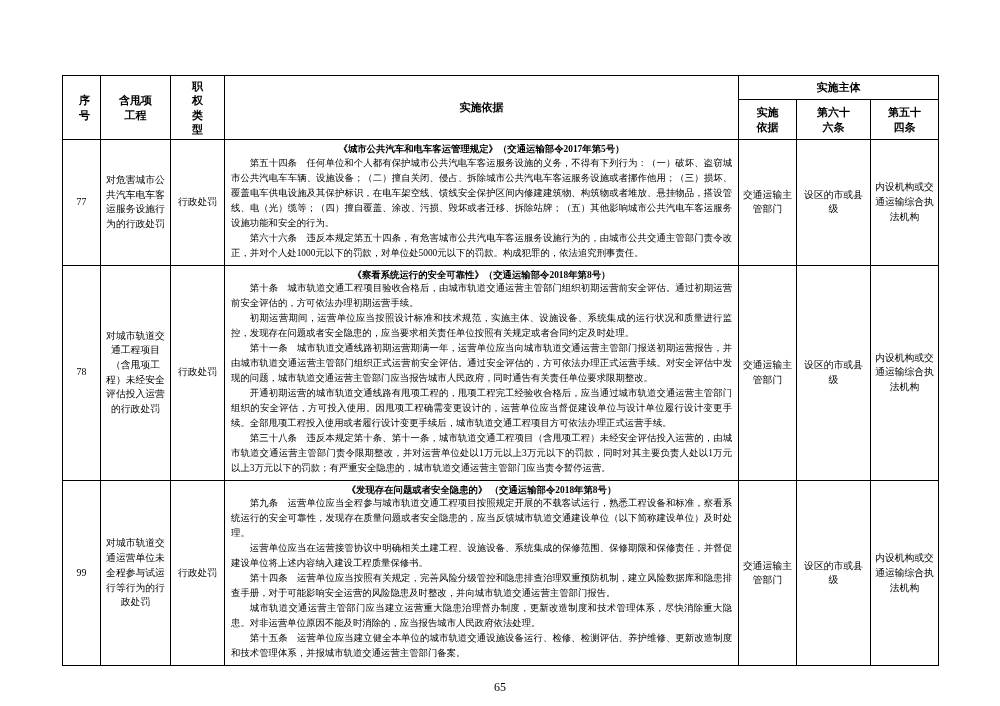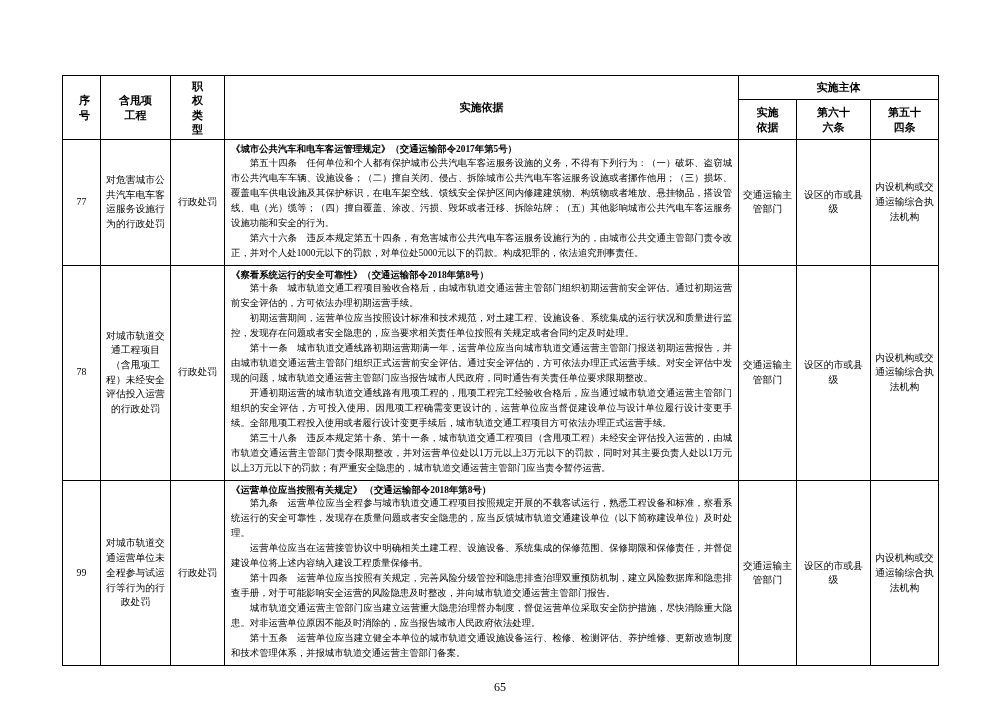--- a/index.html
+++ b/index.html
@@ -16,21 +16,21 @@
   .main th {
     font-size: 11px; font-weight: bold; text-align: center;
     padding: 3px 16px; line-height: 1.3; vertical-align: middle;
   }
   td.c {
     font-size: 9.8px; text-align: center; vertical-align: middle;
     padding: 2px 3px; line-height: 1.5;
   }
   td.basis { vertical-align: top; padding: 2px 6px 4px 6px; }
   .basis-title {
-    font-weight: bold; 
+    font-weight: bold; text-align: center;
     font-size: 9.4px; line-height: 12.4px; margin: 1px 0 0 0;
   }
   td.basis p {
     margin: 0; font-size: 9.4px; line-height: 15px;
     text-indent: 2em; text-align: justify;
   }
   .page-number { text-align: center; font-size: 12px; margin-top: 14px; }
 </style>
 </head>
 <body>
@@ -77,40 +77,40 @@
           <td class="c">内设机构或交通运输综合执法机构</td>
         </tr>
 
         <tr>
           <td class="c">78</td>
           <td class="c">对城市轨道交通工程项目（含甩项工程）未经安全评估投入运营的行政处罚</td>
           <td class="c">行政处罚</td>
           <td class="basis">
             <div class="basis-title">《察看系统运行的安全可靠性》（交通运输部令2018年第8号）</div>
             <p>第十条　城市轨道交通工程项目验收合格后，由城市轨道交通运营主管部门组织初期运营前安全评估。通过初期运营前安全评估的，方可依法办理初期运营手续。</p>
-            <p>初期运营期间，运营单位应当按照设计标准和技术规范，对土建工程、设施设备、系统集成的运行状况和质量进行监控，发现存在问题或者安全隐患的，应当要求相关责任单位按照有关规定或者合同约定及时处理。</p>
+            <p>初期运营期间，运营单位应当按照设计标准和技术规范，实施主体、设施设备、系统集成的运行状况和质量进行监控，发现存在问题或者安全隐患的，应当要求相关责任单位按照有关规定或者合同约定及时处理。</p>
             <p>第十一条　城市轨道交通线路初期运营期满一年，运营单位应当向城市轨道交通运营主管部门报送初期运营报告，并由城市轨道交通运营主管部门组织正式运营前安全评估。通过安全评估的，方可依法办理正式运营手续。对安全评估中发现的问题，城市轨道交通运营主管部门应当报告城市人民政府，同时通告有关责任单位要求限期整改。</p>
             <p>开通初期运营的城市轨道交通线路有甩项工程的，甩项工程完工经验收合格后，应当通过城市轨道交通运营主管部门组织的安全评估，方可投入使用。因甩项工程确需变更设计的，运营单位应当督促建设单位与设计单位履行设计变更手续。全部甩项工程投入使用或者履行设计变更手续后，城市轨道交通工程项目方可依法办理正式运营手续。</p>
             <p>第三十八条　违反本规定第十条、第十一条，城市轨道交通工程项目（含甩项工程）未经安全评估投入运营的，由城市轨道交通运营主管部门责令限期整改，并对运营单位处以1万元以上3万元以下的罚款，同时对其主要负责人处以1万元以上3万元以下的罚款；有严重安全隐患的，城市轨道交通运营主管部门应当责令暂停运营。</p>
           </td>
           <td class="c">交通运输主管部门</td>
           <td class="c">设区的市或县级</td>
           <td class="c">内设机构或交通运输综合执法机构</td>
         </tr>
 
         <tr>
           <td class="c">99</td>
           <td class="c">对城市轨道交通运营单位未全程参与试运行等行为的行政处罚</td>
           <td class="c">行政处罚</td>
           <td class="basis">
-            <div class="basis-title">《运营单位应当按照有关规定》 （交通运输部令2018年第8号）</div>
+            <div class="basis-title">《发现存在问题或者安全隐患的》 （交通运输部令2018年第8号）</div>
             <p>第九条　运营单位应当全程参与城市轨道交通工程项目按照规定开展的不载客试运行，熟悉工程设备和标准，察看系统运行的安全可靠性，发现存在质量问题或者安全隐患的，应当反馈城市轨道交通建设单位（以下简称建设单位）及时处理。</p>
             <p>运营单位应当在运营接管协议中明确相关土建工程、设施设备、系统集成的保修范围、保修期限和保修责任，并督促建设单位将上述内容纳入建设工程质量保修书。</p>
             <p>第十四条　运营单位应当按照有关规定，完善风险分级管控和隐患排查治理双重预防机制，建立风险数据库和隐患排查手册，对于可能影响安全运营的风险隐患及时整改，并向城市轨道交通运营主管部门报告。</p>
-            <p>城市轨道交通运营主管部门应当建立运营重大隐患治理督办制度，督促运营单位采取安全防护措施，尽快消除重大隐患。对非运营单位原因不能及时消除的，应当报告城市人民政府依法处理。</p>
+            <p>城市轨道交通运营主管部门应当建立运营重大隐患治理督办制度，更新改造制度和技术管理体系，尽快消除重大隐患。对非运营单位原因不能及时消除的，应当报告城市人民政府依法处理。</p>
             <p>第十五条　运营单位应当建立健全本单位的城市轨道交通设施设备运行、检修、检测评估、养护维修、更新改造制度和技术管理体系，并报城市轨道交通运营主管部门备案。</p>
           </td>
           <td class="c">交通运输主管部门</td>
           <td class="c">设区的市或县级</td>
           <td class="c">内设机构或交通运输综合执法机构</td>
         </tr>
 
       </tbody>
     </table>
     <div class="page-number">65</div>

